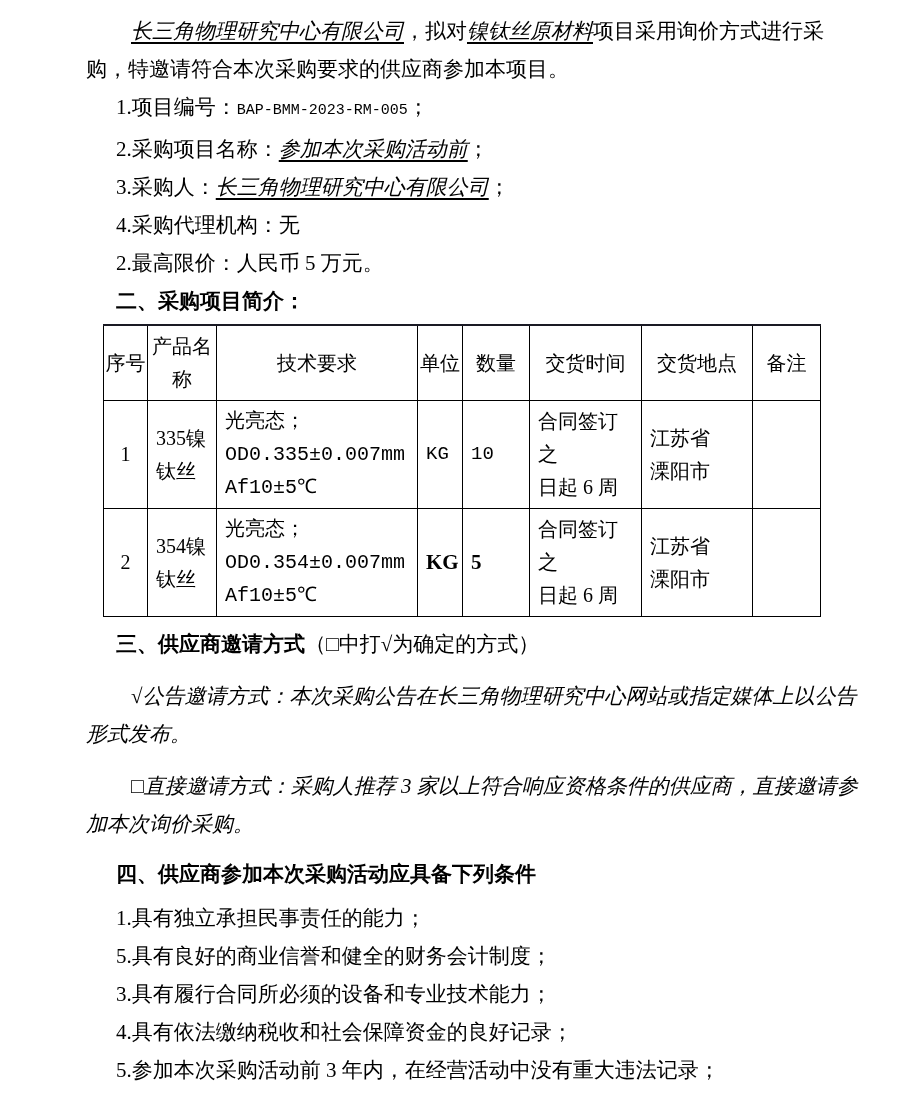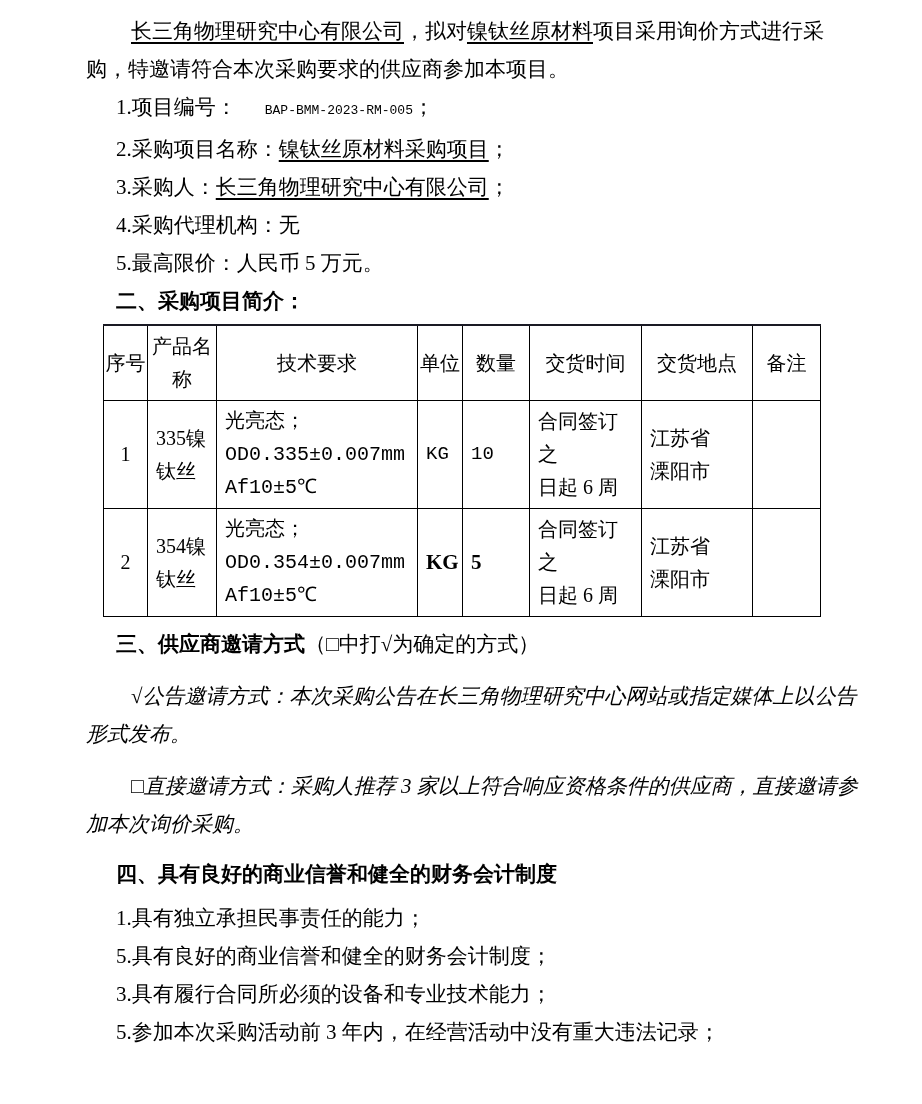--- a/index.html
+++ b/index.html
@@ -8,22 +8,22 @@
     background:#ffffff; color:#000000;
     font-family:"Liberation Serif","DejaVu Serif",serif;
     font-size:21px;
   }
   .page { padding:12px 60px 0 86px; }
   p { margin:0; line-height:38px; }
   .indent2 { text-indent:45px; }
   .heading { font-weight:bold; padding-left:30px; line-height:38px; margin:0; }
   .heading .normal { font-weight:normal; }
   .list-item { padding-left:30px; line-height:38px; }
-  .u { text-decoration:underline; text-underline-offset:4px; }
-  .mono { font-family:"Liberation Mono","DejaVu Sans Mono",monospace; font-size:13px;margin-left:28px; }
+  .u { text-decoration:underline; text-underline-offset:4px;font-style:italic; }
+  .mono { font-family:"Liberation Mono","DejaVu Sans Mono",monospace; font-size:15px; }
 
   table.goods {
     border-collapse:collapse; table-layout:fixed;
     margin:4px 0 0 17px; width:717px;
     font-size:20px;
   }
   table.goods { border-top:2px solid #1a1a24;padding-left:47px; }
   .goods th, .goods td {
     border:1px solid #000;
     line-height:33px; vertical-align:middle;
@@ -46,24 +46,24 @@
 </head>
 <body>
 
 <div class="page">
 
   <p class="indent2"><span class="u">长三角物理研究中心有限公司</span><span>，拟对</span><span class="u">镍钛丝原材料</span><span>项目采用询价方式进行采购，特邀请符合本次采购要求的供应商参加本项目。</span></p>
 
 
   <div>
     <p class="list-item"><span>1.项目编号：</span><span class="mono">BAP-BMM-2023-RM-005</span><span>；</span></p>
-    <p class="list-item"><span>2.采购项目名称：</span><span class="u">镍钛丝原材料采购项目</span><span>；</span></p>
+    <p class="list-item"><span>2.采购项目名称：</span><span class="u">参加本次采购活动前</span><span>；</span></p>
     <p class="list-item"><span>3.采购人：</span><span class="u">长三角物理研究中心有限公司</span><span>；</span></p>
     <p class="list-item"><span>4.采购代理机构：</span><span>无</span></p>
-    <p class="list-item"><span>5.最高限价：</span><span>人民币 5 万元。</span></p>
+    <p class="list-item"><span>2.最高限价：</span><span>人民币 5 万元。</span></p>
   </div>
 
   <p class="heading">二、采购项目简介：</p>
 
   <table class="goods">
     <colgroup>
       <col style="width:44px">
         <col style="width:69px">
         <col style="width:201px">
         <col style="width:45px">
@@ -115,23 +115,24 @@
     </tr>
   </tbody>
     </table>
 
   <p class="heading sec3-head"><span>三、供应商邀请方式</span><span class="normal">（□中打√为确定的方式）</span></p>
 
   <p class="indent2 opt"><span>√</span><span>公告邀请方式：本次采购公告在长三角物理研究中心网站或指定媒体上以公告形式发布。</span></p>
 
   <p class="indent2 opt"><span>□</span><span>直接邀请方式：采购人推荐 3 家以上符合响应资格条件的供应商，直接邀请参加本次询价采购。</span></p>
 
-  <p class="heading sec4-head">四、具有良好的商业信誉和健全的财务会计制度</p>
+  <p class="heading sec4-head">四、供应商参加本次采购活动应具备下列条件</p>
 
   <div class="sec4-items">
     <p class="list-item">1.具有独立承担民事责任的能力；</p>
     <p class="list-item">5.具有良好的商业信誉和健全的财务会计制度；</p>
     <p class="list-item">3.具有履行合同所必须的设备和专业技术能力；</p>
+    <p class="list-item">4.具有依法缴纳税收和社会保障资金的良好记录；</p>
     <p class="list-item">5.参加本次采购活动前 3 年内，在经营活动中没有重大违法记录；</p>
 
   </div>
 
 </div>
 
 </body></html>

